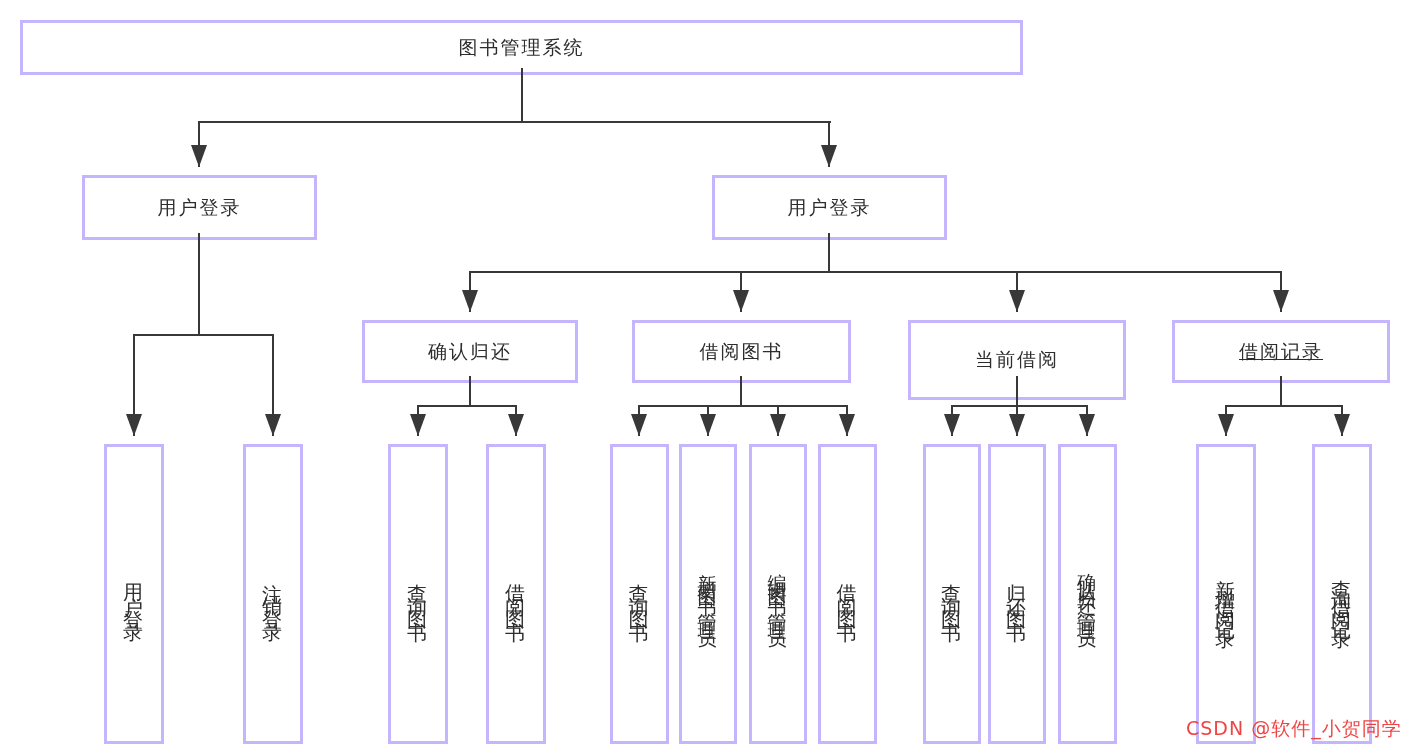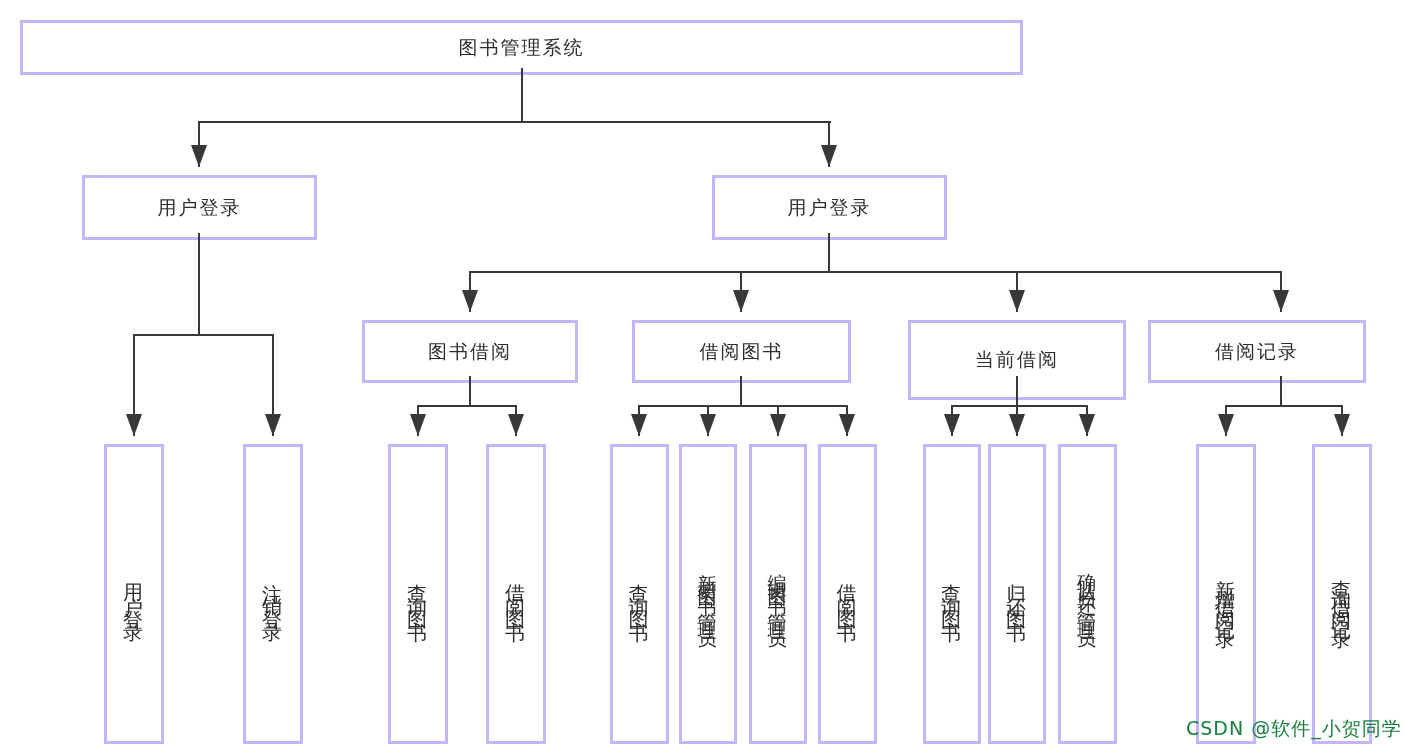--- a/index.html
+++ b/index.html
@@ -55,21 +55,21 @@
     width:0;height:0;
     border-left:8px solid transparent;
     border-right:8px solid transparent;
     border-top:22px solid #383838;
   }
   #watermark{
     position:absolute;
     left:1186px;
     top:716px;
     font-size:19px;
-    color:#15803d;
+    color:#ef4444;
     letter-spacing:1px;
     z-index:10;
     white-space:nowrap;
   }
 </style>
 </head>
 <body>
 
 <div id="stage">
 
@@ -79,32 +79,32 @@
 
   <div class="box" style="left:82px;top:168px;width:235px;height:65px;">
     <span>用户登录</span>
   </div>
 
   <div class="box" style="left:712px;top:168px;width:235px;height:65px;">
     <span>用户登录</span>
   </div>
 
   <div class="box" style="left:362px;top:313px;width:216px;height:63px;">
-    <span>图书借阅</span>
+    <span>确认归还</span>
   </div>
 
   <div class="box" style="left:632px;top:313px;width:219px;height:63px;">
     <span>借阅图书</span>
   </div>
 
   <div class="box" style="left:908px;top:313px;width:218px;height:80px;">
     <span>当前借阅</span>
   </div>
 
-  <div class="box" style="left:1148px;top:313px;width:218px;height:63px;">
+  <div class="box" style="left:1172px;top:313px;width:218px;height:63px;text-decoration:underline;">
     <span>借阅记录</span>
   </div>
 
   <div class="box leaf" style="left:104px;top:437px;width:60px;height:300px;">
     <span class="vtext ls4">用户登录</span>
   </div>
   <div class="box leaf" style="left:243px;top:437px;width:60px;height:300px;">
     <span class="vtext ls4">注销登录</span>
   </div>
 

